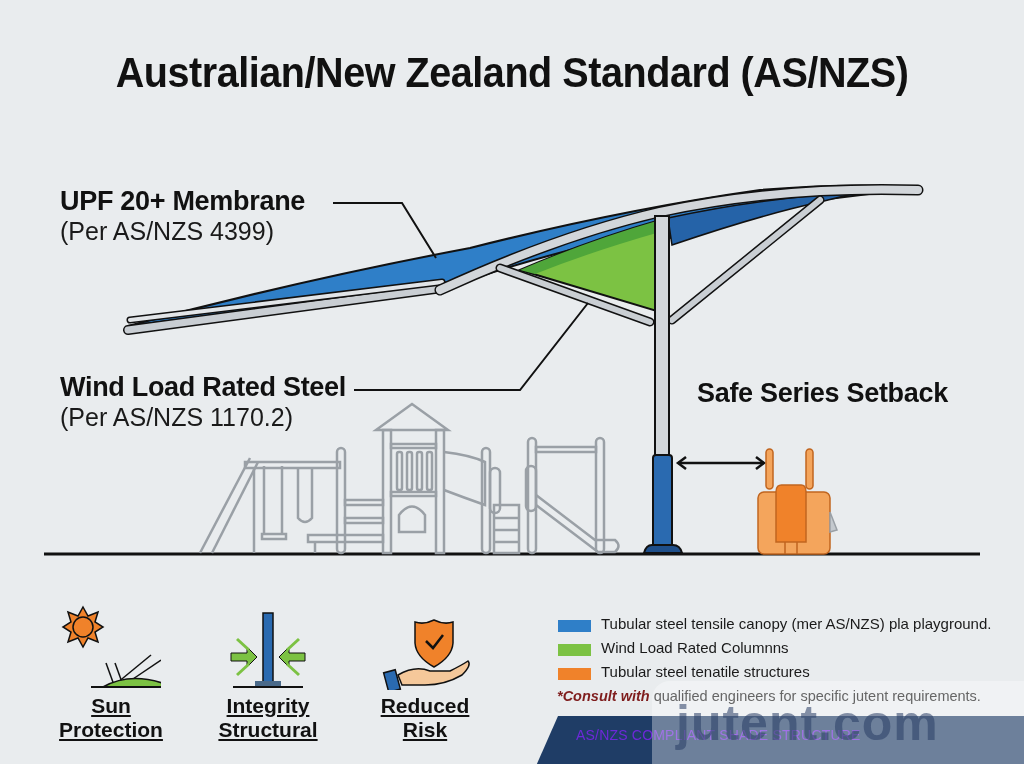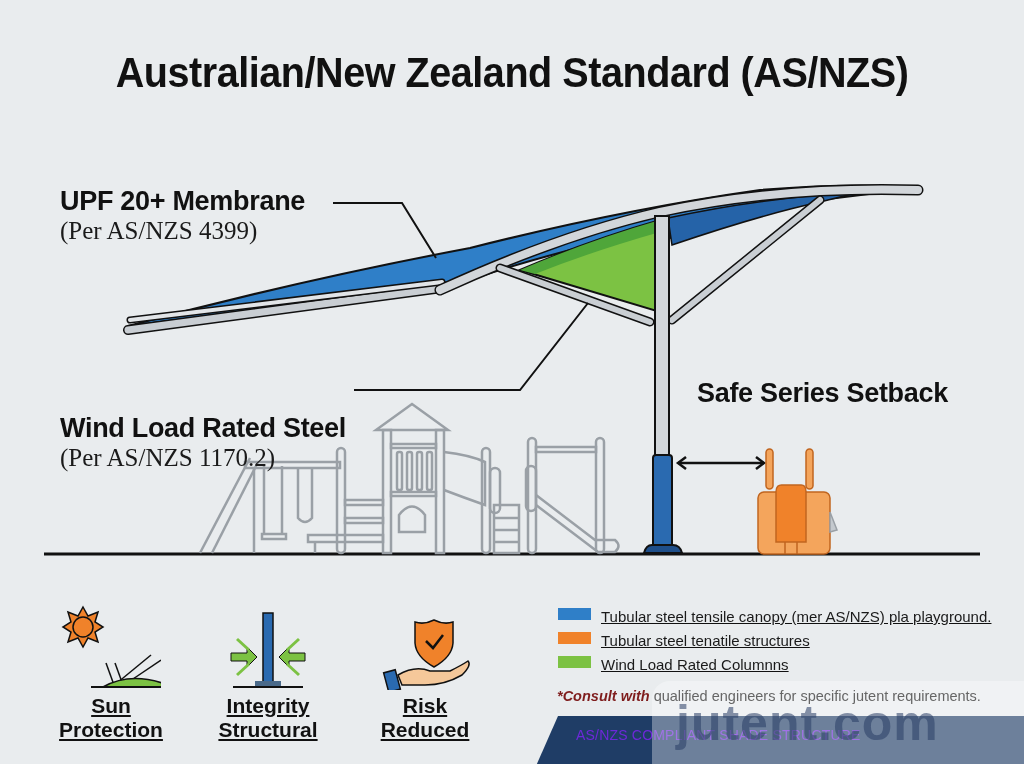--- a/index.html
+++ b/index.html
@@ -9,26 +9,26 @@
     font-family: "Liberation Sans", "DejaVu Sans", sans-serif;
     color: #111;
   }
   .title {
     position: absolute; left: 0; top: 48px; width: 1024px; text-align: center;
     font-size: 43px; font-weight: bold; letter-spacing: -0.5px;
     transform: scaleX(0.92); transform-origin: center;
   }
   .label { position: absolute; }
   .label .main { font-size: 27px; font-weight: bold; letter-spacing: -0.3px; line-height: 30px; }
-  .label .sub { font-size: 25px; line-height: 30px; color: #1a1a1a; font-family: Liberation Serif, serif; }
+  .label .sub { font-size: 25px; line-height: 30px; color: #1a1a1a; }
   svg.scene { position: absolute; left: 0; top: 0; }
   .benefit { position: absolute; width: 150px; text-align: center; text-decoration: underline; }
   .benefit .blabel { font-size: 21px; font-weight: bold; line-height: 24px; }
   .legend { position: absolute; left: 558px; top: 608px; }
-  .legend-item { display: flex; align-items: flex-start; height: 24px; text-decoration: underline; }
+  .legend-item { display: flex; align-items: flex-end; height: 24px; }
   .legend-swatch { width: 33px; height: 12px; margin-right: 10px; }
   .legend-text { font-size: 15px; color: #1a1a1a; }
   .note { position: absolute; left: 557px; top: 688px; font-size: 14.5px; color: #666; white-space: nowrap; }
   .note b { color: #7f1d1d; font-weight: bold; font-style: italic; }
   .banner {
     position: absolute; left: 536px; top: 716px; width: 500px; height: 50px;
     background: #1f3d66;
     clip-path: polygon(22px 0, 100% 0, 100% 100%, 0 100%);
   }
   .banner-text {
@@ -145,21 +145,21 @@
     <line x1="785" y1="542" x2="785" y2="554"></line>
     <line x1="797" y1="542" x2="797" y2="554"></line>
     <path d="M830 512 L837 530 L830 532 Z" fill="#c4c9ce" stroke="#9aa0a6"></path>
   </g>
 </svg>
 
 <div class="label" style="left:60px; top:186px;">
   <div class="main">UPF 20+ Membrane</div>
   <div class="sub">(Per AS/NZS 4399)</div>
 </div>
-<div class="label" style="left:60px; top:372px;margin-top:41px;">
+<div class="label" style="left:60px; top:372px;">
   <div class="main">Wind Load Rated Steel</div>
   <div class="sub">(Per AS/NZS 1170.2)</div>
 </div>
 <div class="label" style="left:697px; top:378px;">
   <div class="main">Safe Series Setback</div>
 </div>
 
 <div class="benefit" style="left:36px; top:605px;">
   <svg width="100" height="85" viewBox="0 0 100 85">
     <g transform="translate(22,22)">
@@ -193,37 +193,37 @@
   <div class="blabel">Structural</div>
 </div>
 
 <div class="benefit" style="left:350px; top:605px;">
   <svg width="150" height="85" viewBox="0 0 150 85">
     <path d="M84 15 Q94 20 103 17 L103 38 Q102 52 84 62 Q66 52 65 38 L65 17 Q74 20 84 15 Z" fill="#f0822a" stroke="#111" stroke-width="1.5"></path>
     <polyline points="76,36 83,43 93,30" fill="none" stroke="#111" stroke-width="2.5"></polyline>
     <path d="M48 70 Q65 60 80 66 L100 66 Q112 60 118 56 Q122 60 112 70 Q95 80 75 80 L52 80 Z" fill="#f5c89a" stroke="#111" stroke-width="1.5"></path>
     <rect x="36" y="66" width="12" height="20" transform="rotate(-15 42 76)" fill="#2a6ab0" stroke="#111" stroke-width="1.5"></rect>
   </svg>
+  <div class="blabel">Reduced</div>
   <div class="blabel">Risk</div>
-  <div class="blabel">Reduced</div>
 </div>
 
 <div class="legend">
   <div class="legend-item">
     <span class="legend-swatch" style="background:#2f7fc8"></span>
     <span class="legend-text">Tubular steel tensile canopy (mer AS/NZS) pla playground.</span>
   </div>
   <div class="legend-item">
+    <span class="legend-swatch" style="background:#7cc243"></span>
+    <span class="legend-text">Wind Load Rated Columnns</span>
+  </div>
+  <div class="legend-item">
     <span class="legend-swatch" style="background:#f0822a"></span>
     <span class="legend-text">Tubular steel tenatile structures</span>
   </div>
-  <div class="legend-item">
-    <span class="legend-swatch" style="background:#7cc243"></span>
-    <span class="legend-text">Wind Load Rated Columnns</span>
-  </div>
 </div>
 
 <div class="banner"></div>
 <div class="banner-text">AS/NZS COMPLIANT SHADE STRUCTURE</div>
 
 <div class="watermark-box"></div>
 <div class="watermark">jutent.com</div>
 
 <div class="note"><b>*Consult with</b><span> qualified engineers for specific jutent requirements.</span></div>
 

